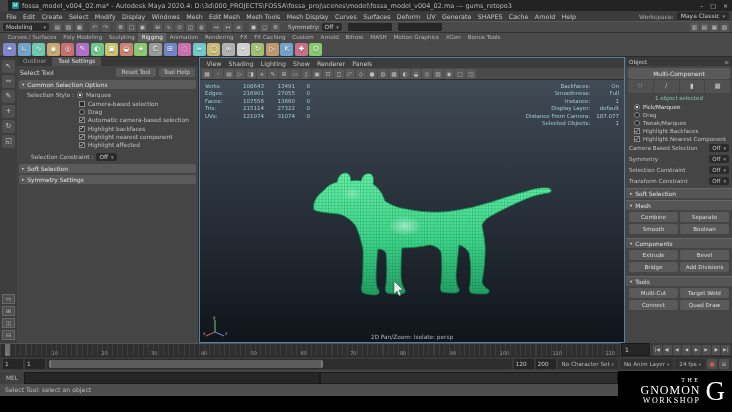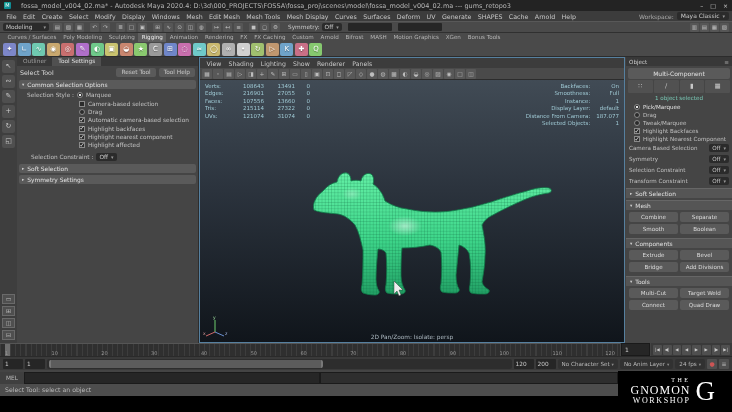--- a/index.html
+++ b/index.html
@@ -2,22 +2,22 @@
 <html><head>
 <meta charset="utf-8">
 <style>
   * { box-sizing: border-box; margin: 0; padding: 0; }
   html,body { width:732px; height:412px; overflow:hidden; }
   body {
     position:relative; background:#444;
     font-family:"DejaVu Sans", sans-serif; font-size:6px; color:#c8c8c8;
   }
   
-  .titlebar { position:absolute; top:0; left:0; right:0; height:11px; background:#232323;
-    display:flex; align-items:center; gap:10px; padding:0 4px; font-size:6.5px; color:#b5b5b5; }
+  .titlebar { position:absolute; top:0; left:8px; right:0; height:11px; background:#232323;
+    display:flex; align-items:center; gap:3px; padding:0 4px; font-size:6.5px; color:#b5b5b5; }
   .app-icon { width:7px; height:7px; border-radius:1px;
     background:linear-gradient(135deg,#16a89b,#0c7f90); color:#fff; font-size:5px; line-height:7px; text-align:center; }
   .title-text { white-space:nowrap; overflow:hidden; }
   .win-buttons { margin-left:auto; display:flex; gap:7px; font-size:6px; color:#cfcfcf; }
   
   .menubar { position:absolute; top:11px; left:0; right:0; height:10px; background:#3c3c3c;
     display:flex; align-items:center; padding:0 3px; font-size:6.3px; }
   .menu-items { display:flex; align-items:center; }
   .menu-items .item { padding:0 3.2px; white-space:nowrap; }
   .workspace { margin-left:auto; display:flex; align-items:center; gap:3px; font-size:6px; color:#aaa; }
@@ -146,21 +146,21 @@
   
   .command-line { position:absolute; left:0; top:372px; width:618px; height:12px; display:flex; }
   .mel-label { width:24px; background:#3f3f3f; color:#bbb; font-size:5.8px; line-height:12px; text-align:center; }
   .mel-input { width:296px; background:#262626; border:1px solid #1b1b1b; }
   .mel-output { flex:1; background:#2e2e2e; border:1px solid #1b1b1b; }
   .help-line { position:absolute; left:0; top:384px; width:618px; height:12px; background:#4d4d4d;
     color:#b9b9b9; font-size:6.2px; line-height:12px; padding-left:5px; }
   .bottom-strip { position:absolute; left:0; top:396px; right:0; height:16px; background:#000; }
   
   .logo { position:absolute; left:618px; top:371px; width:114px; height:41px; background:#000;
-    display:flex; align-items:center; justify-content:flex-end; gap:5px; padding-right:17px; }
+    display:flex; align-items:center; justify-content:flex-end; gap:5px; padding-right:7px; }
   .logo-text { text-align:right; color:#fff; font-family:"Liberation Serif", serif; line-height:1.12; }
   .logo-the { font-size:6px; letter-spacing:2.5px; }
   .logo-gnomon { font-size:12px; letter-spacing:1px; }
   .logo-workshop { font-size:8px; letter-spacing:1.6px; }
   .logo-g { font-size:27px; color:#fff; font-family:"Liberation Serif", serif; line-height:1; }
 </style>
 </head>
 <body>
 
 <div class="titlebar">

